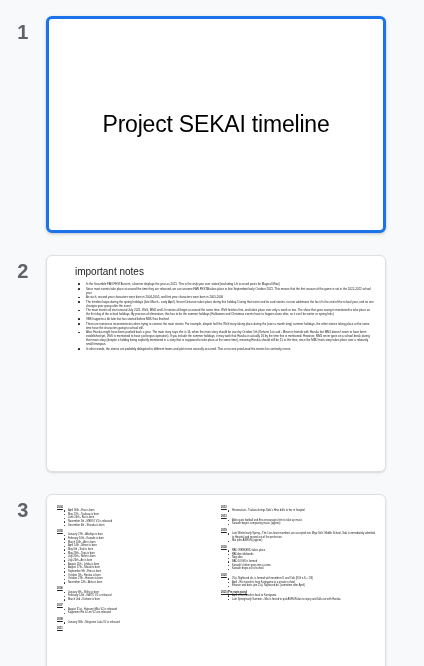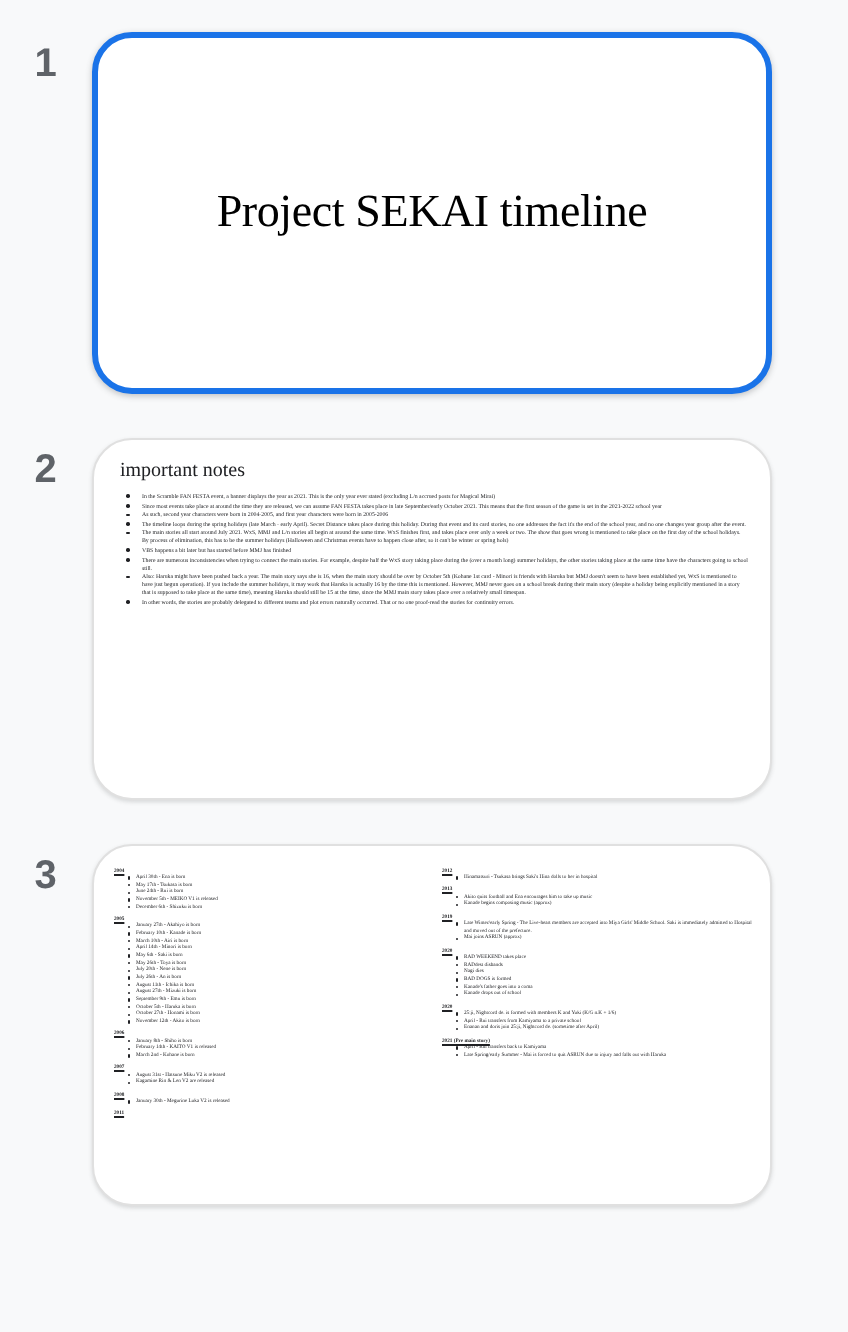--- a/index.html
+++ b/index.html
@@ -27,26 +27,25 @@
     font-size: 20px;
     font-weight: bold;
     color: #5f6368;
     line-height: 1;
     padding-top: 6px;
     letter-spacing: 0.5px;
   }
   .thumb {
     position: relative;
     width: 340px;
-    height: 181px;
+    height: 217px;
     background: #ffffff;
-    border-radius: 20px;
+    border-radius: 6px;
     overflow: hidden;
     flex: 0 0 auto;
-    font-family: Liberation Serif, serif;
   }
   .thumb.selected {
     border: 3px solid #1a73e8;
     box-shadow: 0 1px 3px rgba(60,64,67,0.3);
   }
   .thumb.unselected {
     border: 1px solid #e0e0e0;
     box-shadow: 0 1px 2px rgba(60,64,67,0.18);
   }
 
@@ -71,21 +70,21 @@
     margin-top: 11px;
     font-size: 10.5px;
     color: #3c4043;
     font-weight: bold;
     text-align: center;
   }
 
   
   .s2 {
     height: 100%;
-    padding: 10px 11px 4px 13px;
+    padding: 10px 11px 4px 28px;
   }
   .s2-title {
     font-size: 10px;
     color: #202124;
     font-weight: normal;
     margin-bottom: 5px;
   }
   .s2 ul {
     list-style: none;
     margin: 0; padding: 0;

